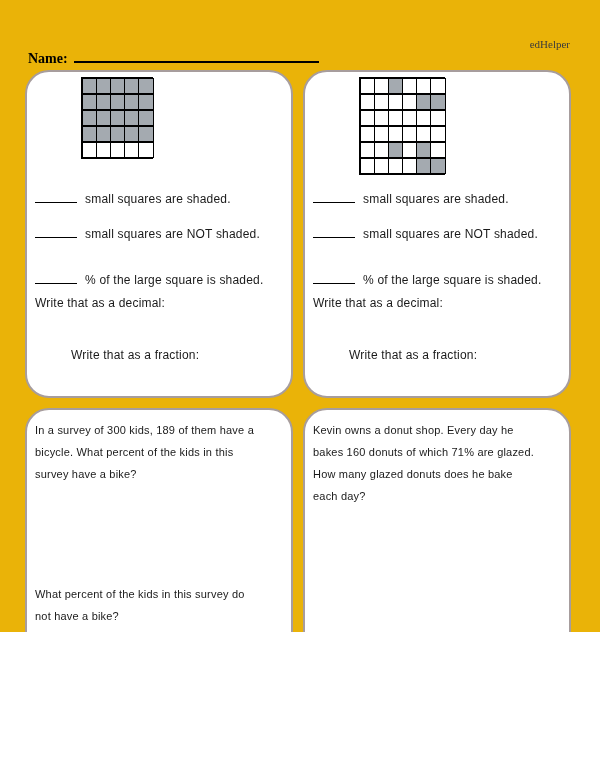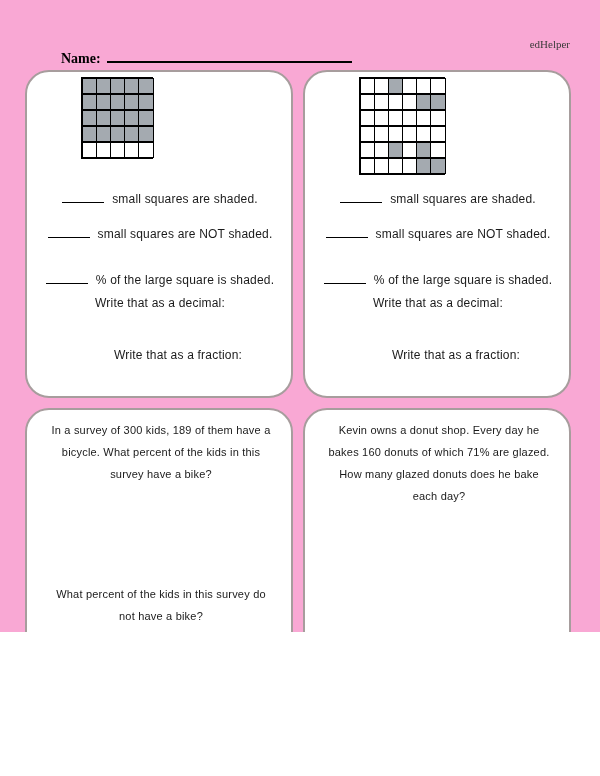--- a/index.html
+++ b/index.html
@@ -5,38 +5,36 @@
   :root{
     --box-border:#a79d9d;
     --cell-shaded:#a4aab0;
     --cell-border:#000000;
     --ink:#1a1a1a;
   }
   html,body{margin:0;padding:0;background:#ffffff;}
   .page{
     position:relative;
     width:600px;height:632px;
-    background:#f9a8d4;
+    background:#eab308;
     font-family:"Liberation Sans", sans-serif;
     color:var(--ink);
     overflow:hidden;
-    text-align:center;
   }
   
   .brand{
     position:absolute;top:38px;right:30px;
     font-family:"Liberation Serif", serif;
     font-size:11px;color:#3b3b3b;
   }
   .name-row{
     position:absolute;left:28px;top:49px;
     font-family:"Liberation Serif", serif;
     font-weight:bold;font-size:14px;color:#000;
     white-space:nowrap;
-    margin-left:33px;
   }
   .name-line{
     display:inline-block;
     width:245px;height:12px;
     border-bottom:2px solid #000;
     margin-left:6px;
   }
   
   .box{
     position:absolute;

